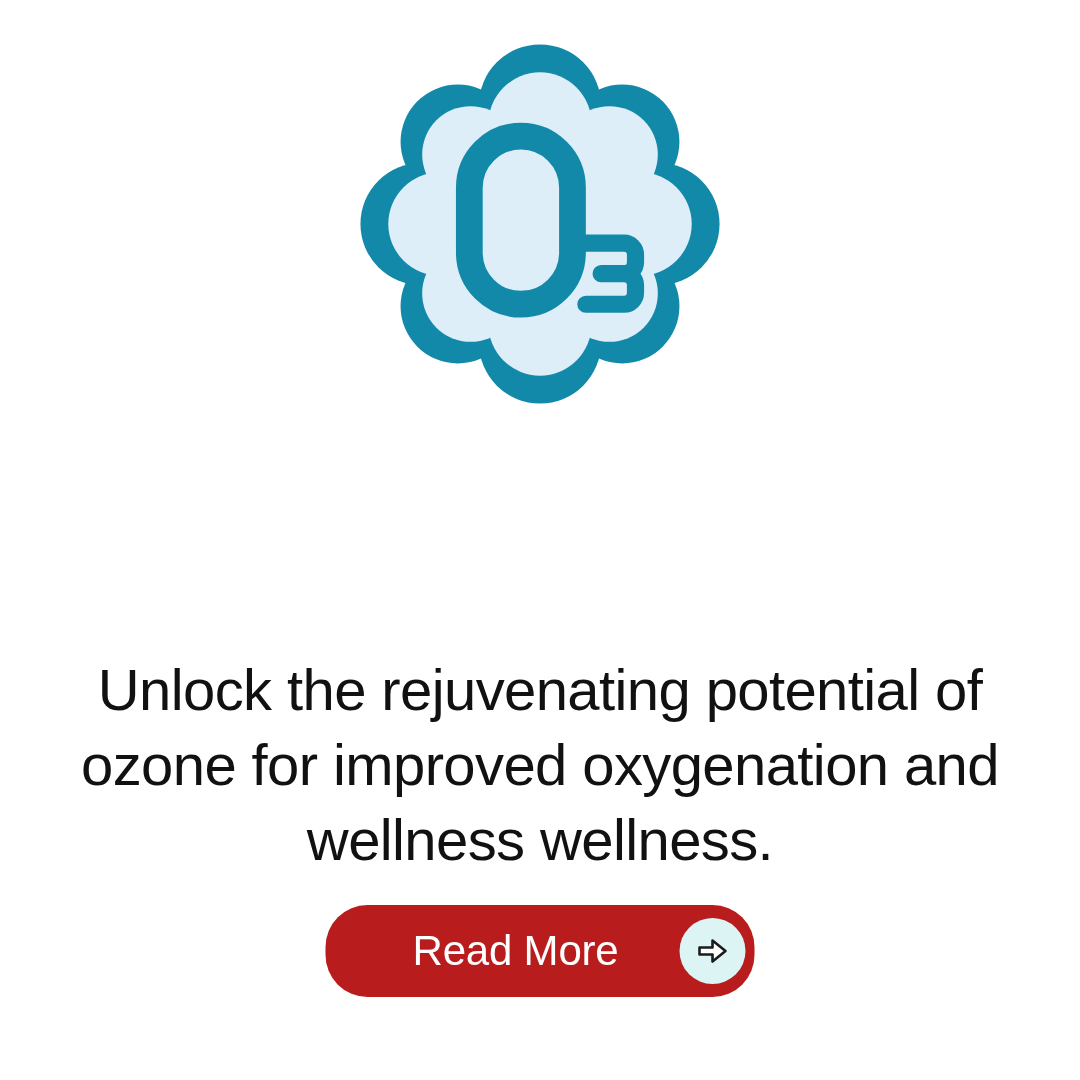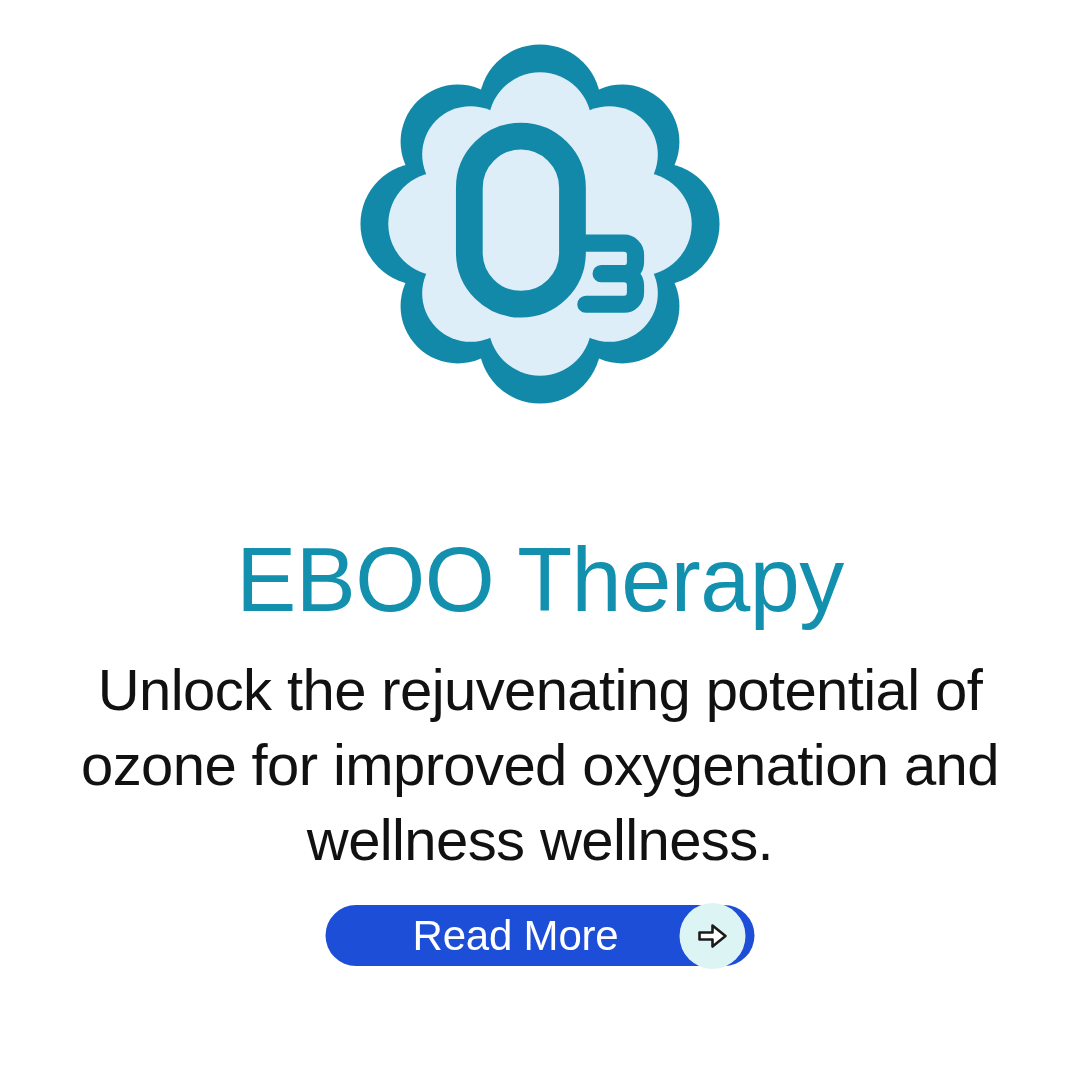--- a/index.html
+++ b/index.html
@@ -70,23 +70,23 @@
     color: #111111;
   }
 
   
   .cta-button {
     position: absolute;
     top: 905px;
     left: 50%;
     transform: translateX(-50%);
     width: 429px;
-    height: 61px;
+    height: 92px;
     border-radius: 42px;
-    background: #1d4ed8;
+    background: #b91c1c;
     border: none;
     padding: 0;
     display: flex;
     align-items: center;
     justify-content: flex-start;
     cursor: pointer;
     font-family: "Liberation Sans", sans-serif;
   }
   .cta-label {
     flex: 1 1 auto;
@@ -144,21 +144,20 @@
       <g fill="#ddeef9" transform="translate(100 100) scale(0.845) translate(-100 -100)">
         <use href="#scallops"></use>
       </g>
 
       <rect x="63" y="54" width="54" height="88" rx="27" ry="27" fill="none" stroke="#1289A8" stroke-width="14"></rect>
 
       <path d="M124 110 h20 a6 6 0 0 1 6 6 v4 a6 6 0 0 1 -6 6 h-12 h12 a6 6 0 0 1 6 6 v4 a6 6 0 0 1 -6 6 h-20" fill="none" stroke="#1289A8" stroke-width="9" stroke-linecap="round" stroke-linejoin="round"></path>
     </svg>
   </div>
 
-  <h1 class="title">EBOO Therapy</h1>
 
   <p class="body-copy">Unlock the rejuvenating potential of ozone for improved oxygenation and wellness wellness.</p>
 
   <button class="cta-button">
     <span class="cta-label">Read More</span>
     <span class="cta-icon-circle">
       <svg viewBox="0 0 34 30" xmlns="http://www.w3.org/2000/svg" aria-hidden="true">
         <path d="M4 11.5 h13 V4.5 L30 15 l-13 10.5 V18.5 H4 Z" fill="#ffffff" stroke="#1b1b1b" stroke-width="2.6" stroke-linejoin="round" stroke-linecap="round"></path>
       </svg>
     </span>

